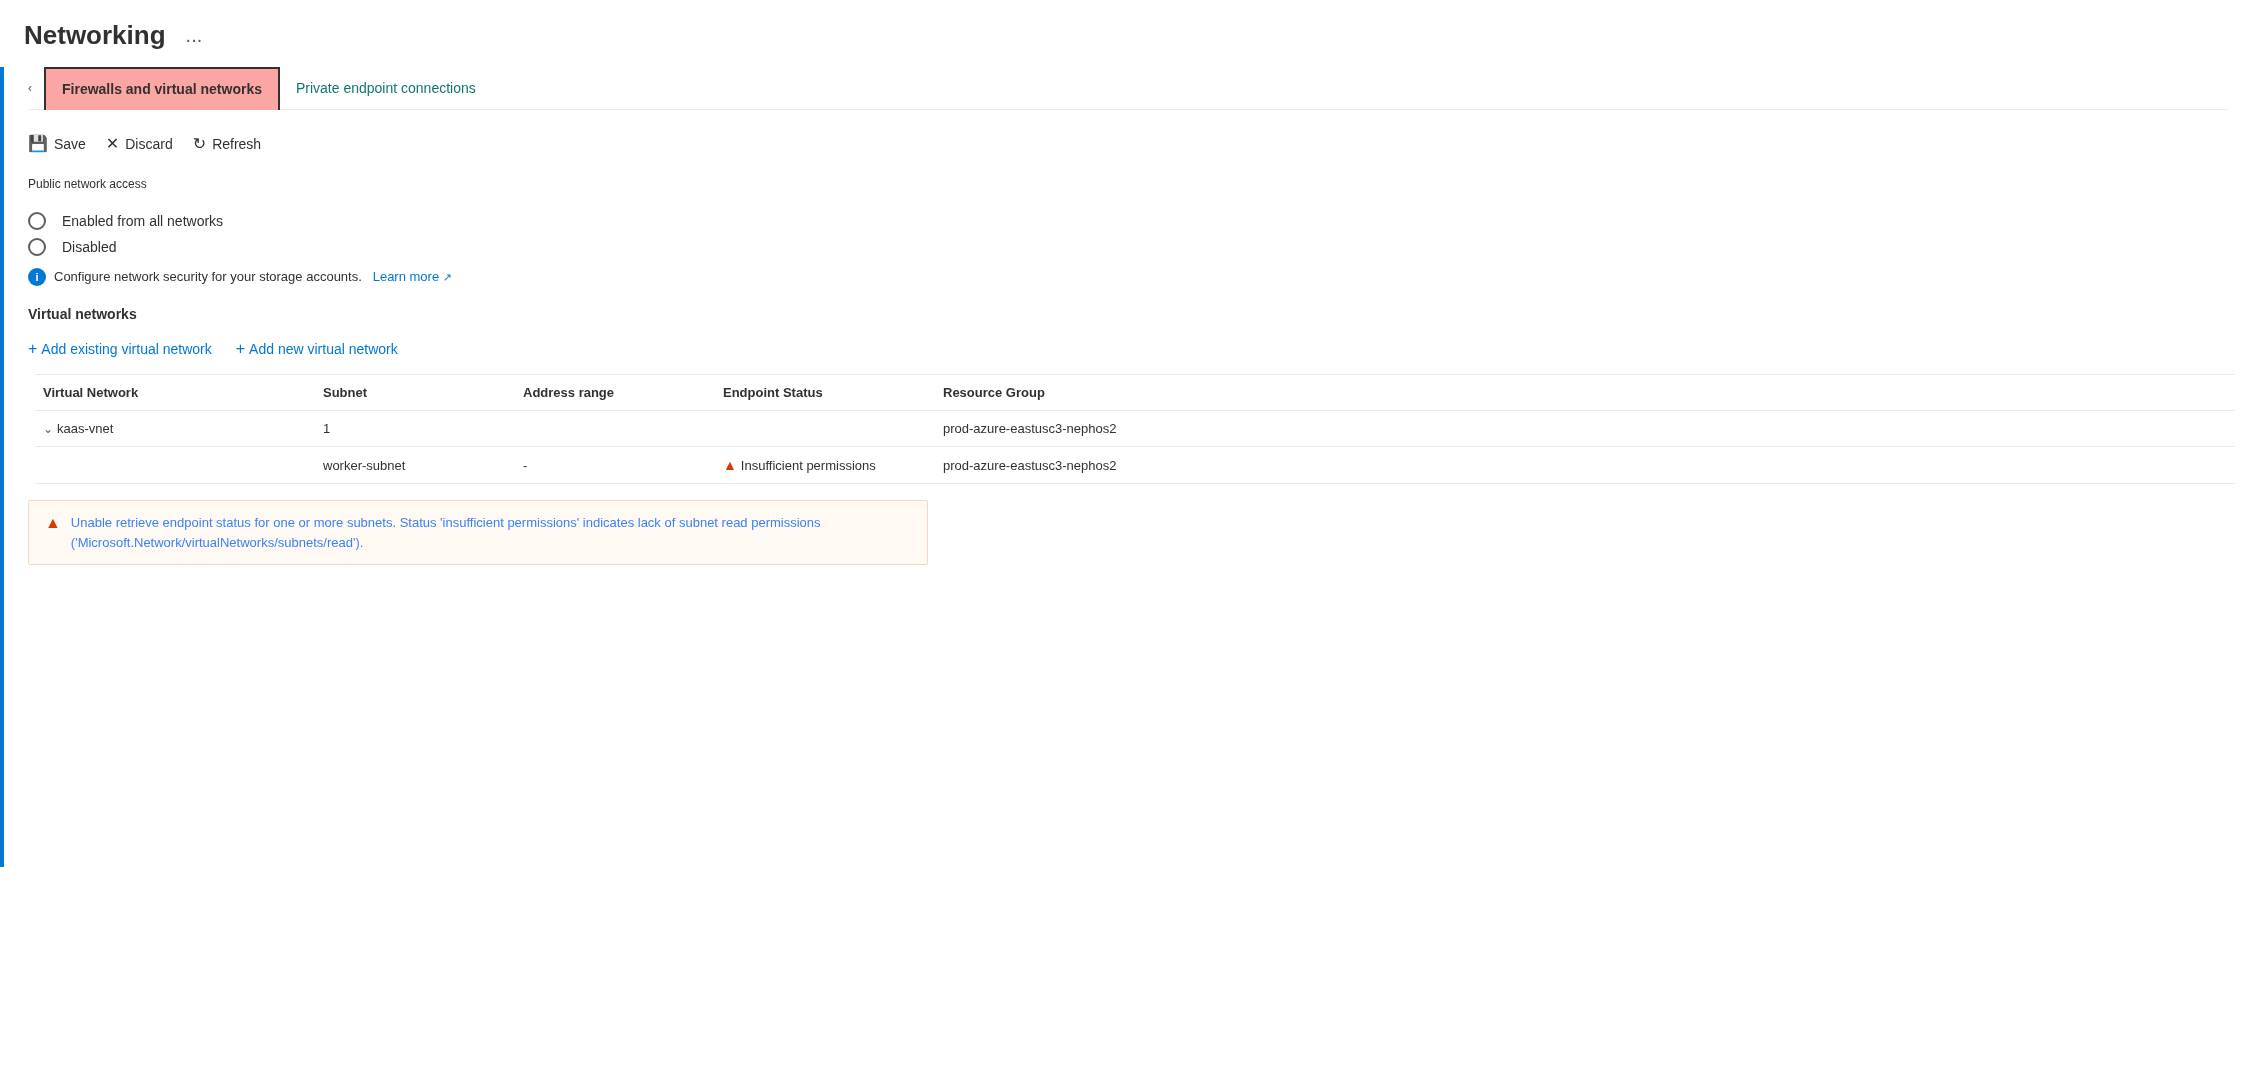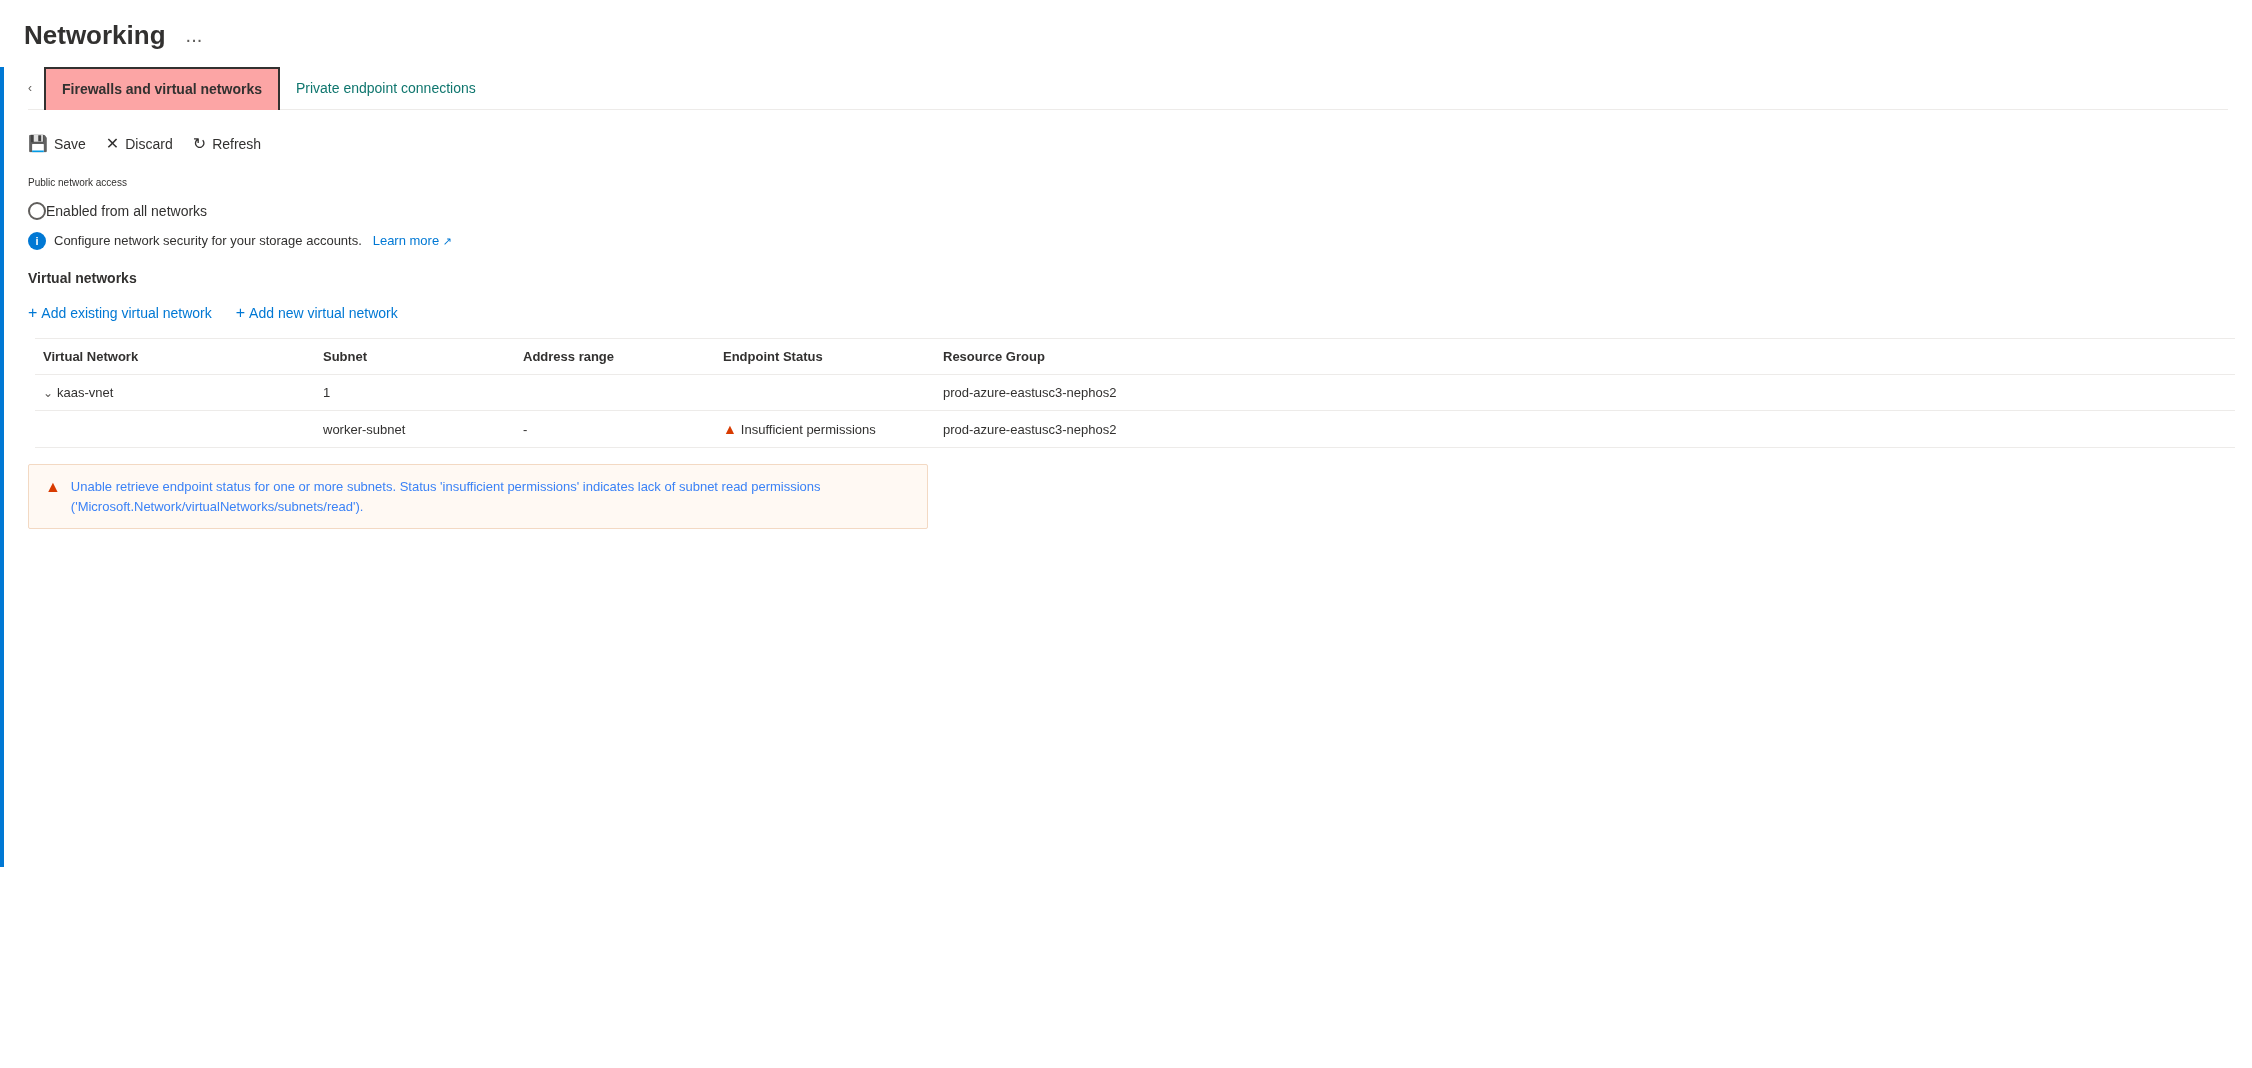--- a/index.html
+++ b/index.html
@@ -94,34 +94,34 @@
       padding: 4px 0;
     }
     .toolbar-btn .btn-icon {
       font-size: 16px;
       color: #323130;
     }
     .section {
       margin-bottom: 20px;
     }
     .section-label {
-      font-size: 10px;
-      color: #323130;
-      margin-bottom: 14px;
+      font-size: 12px;
+      color: #323130;
+      margin-bottom: 21px;
     }
     .radio-group {
       display: flex;
       flex-direction: column;
       gap: 8px;
       margin-bottom: 12px;
     }
     .radio-item {
       display: flex;
       align-items: center;
-      gap: 0;
+      gap: 16px;
       cursor: pointer;
     }
     .radio-circle {
       width: 18px;
       height: 18px;
       border-radius: 50%;
       border: 2px solid #605e5c;
       display: flex;
       align-items: center;
       justify-content: center;
@@ -308,20 +308,24 @@
         <span>Refresh</span>
       </button>
     </div>
 
     <div class="section">
       <div class="section-label">Public network access</div>
       <div class="radio-group">
         <label class="radio-item">
           <div class="radio-circle"></div>
           <span class="radio-label">Enabled from all networks</span>
+        </label>
+        <label class="radio-item">
+          <div class="radio-circle"></div>
+          <span class="radio-label">Disabled</span>
         </label>
       </div>
 
       <div class="info-row">
         <div class="info-icon">i</div>
         <span class="info-text">
           <span>Configure network security for your storage accounts.</span>
           &nbsp;<a class="learn-more">
             <span>Learn more</span>
             <span class="external-link-icon"> ↗</span>

